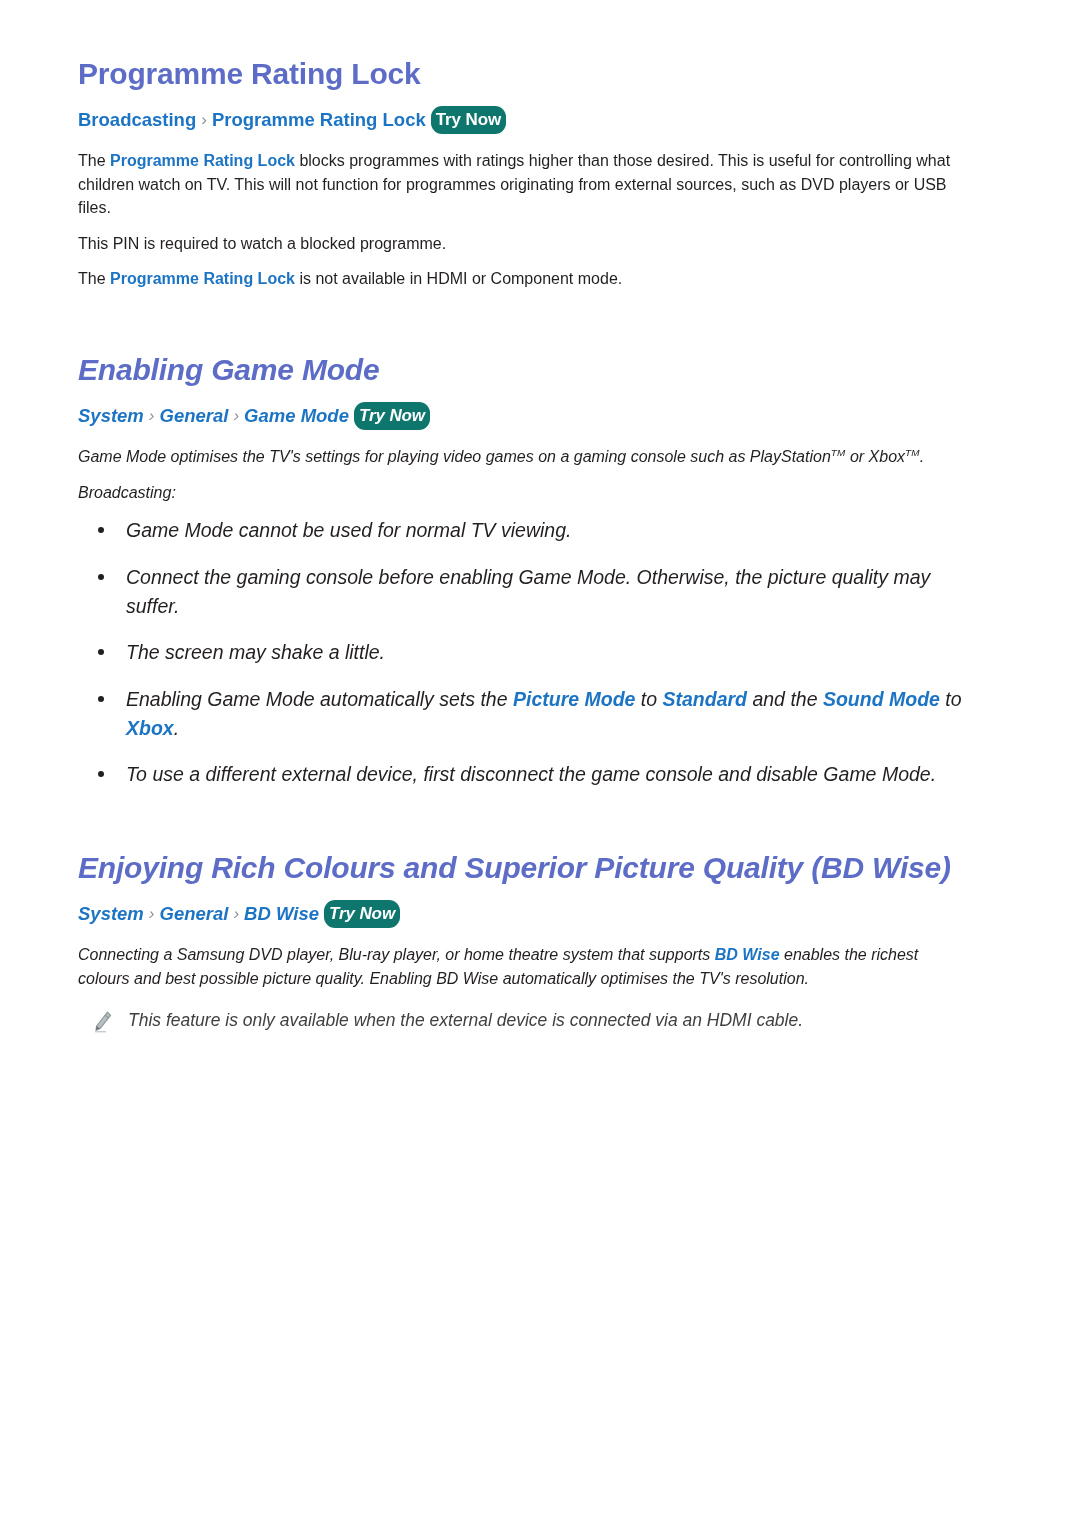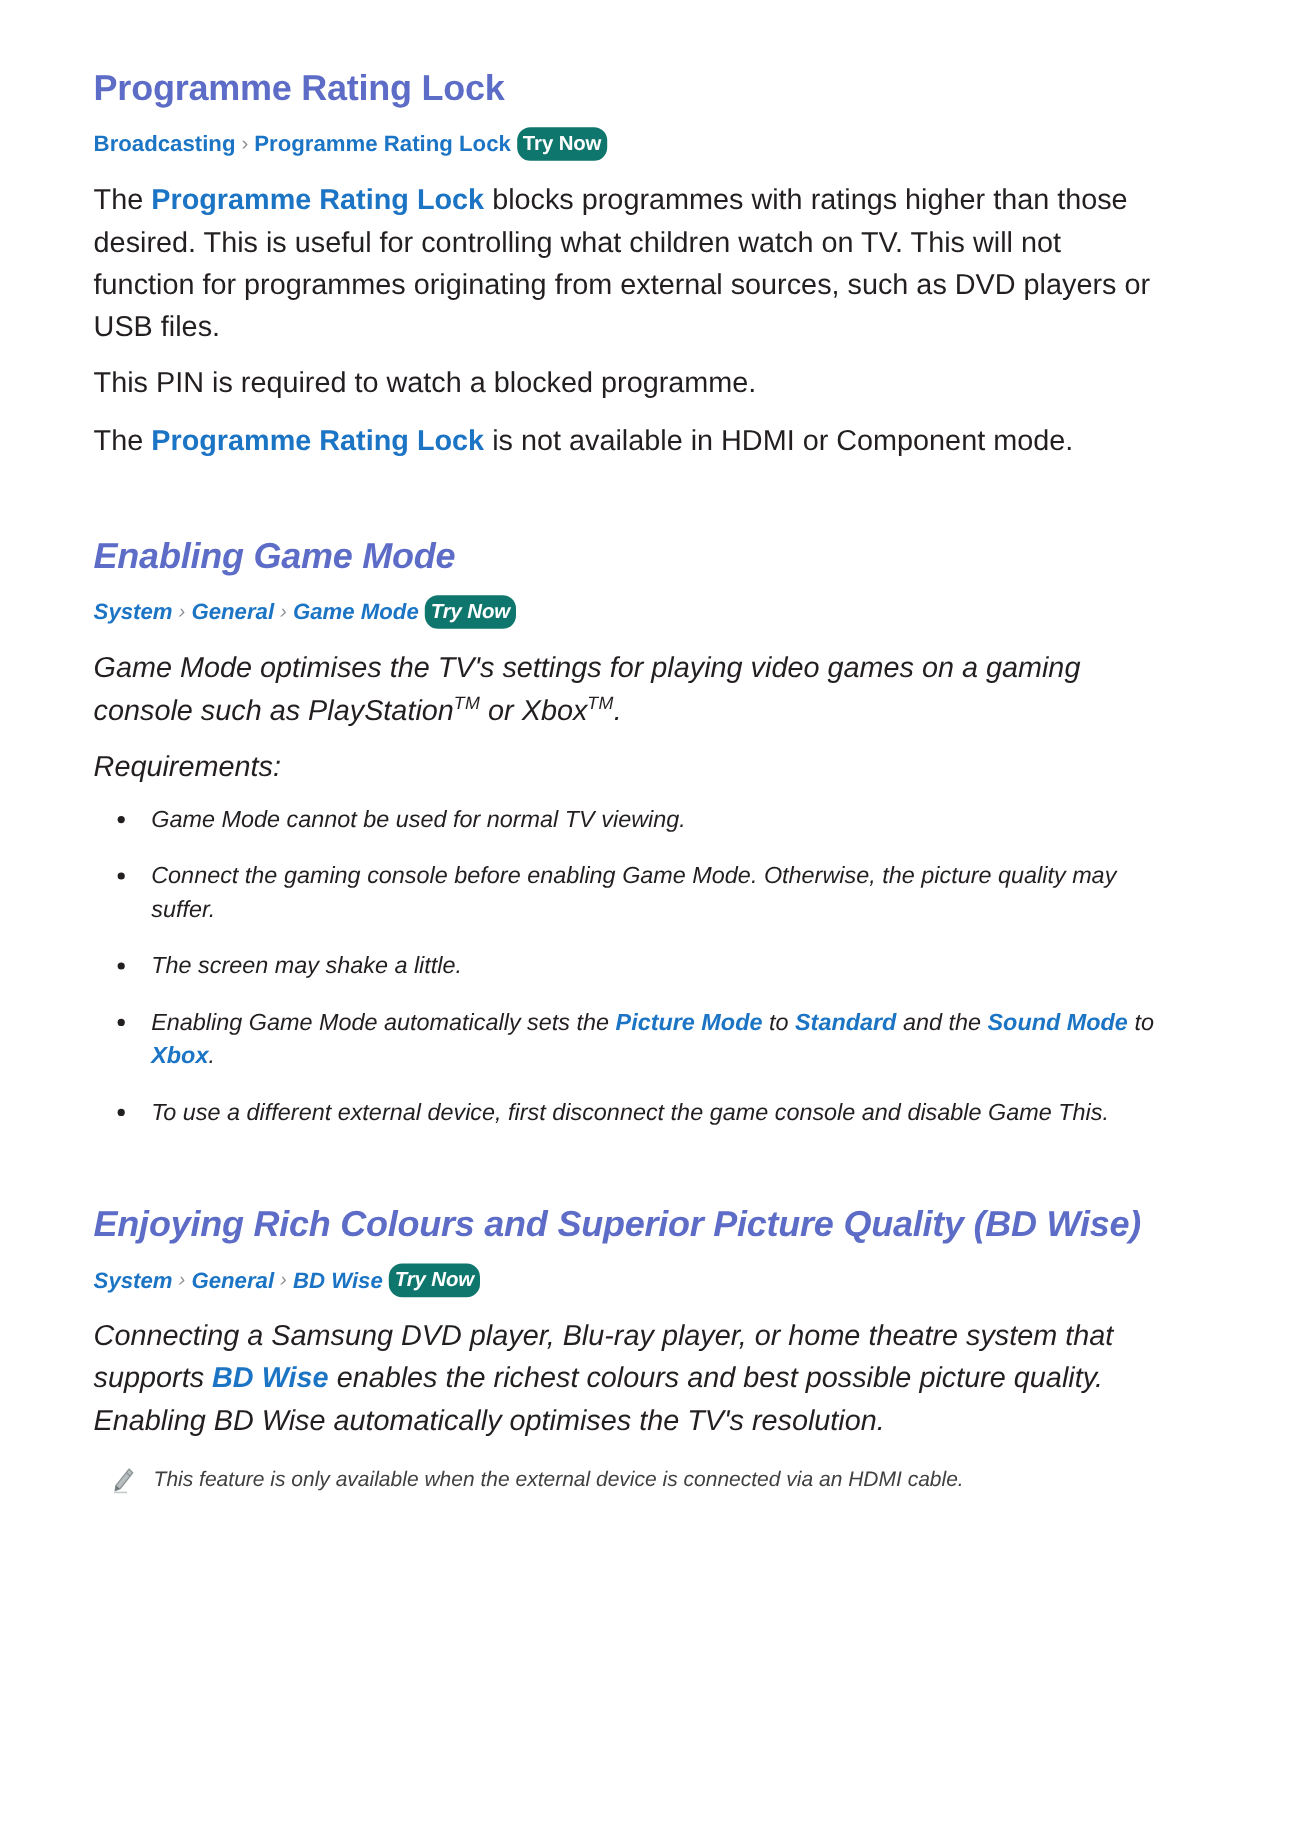--- a/index.html
+++ b/index.html
@@ -66,21 +66,21 @@
     line-height: 1;
     padding: 5px 5px 6px 5px;
     border-radius: 11px;
     margin-left: 5px;
     position: relative;
     top: -1px;
     letter-spacing: -0.1px;
   }
 
   p.body-text {
-    font-size: 24px;
+    font-size: 16px;
     line-height: 1.47;
     color: #231f20;
     margin: 0 0 12px 0;
     max-width: 930px;
   }
   p.body-text:last-child { margin-bottom: 0; }
 
   .lead { margin-bottom: 14px; }
 
   .hl { color: #1c74c4; font-weight: bold; }
@@ -147,27 +147,27 @@
         <h1 class="section-title">Programme Rating Lock</h1>
         <div class="breadcrumb"><span class="crumb">Broadcasting</span><span class="crumb-sep">›</span><span class="crumb">Programme Rating Lock</span><span class="try-now">Try Now</span></div>
         <p class="body-text lead"><span>The </span><span class="hl">Programme Rating Lock</span><span> blocks programmes with ratings higher than those desired. This is useful for controlling what children watch on TV. This will not function for programmes originating from external sources, such as DVD players or USB files.</span></p>
         <p class="body-text"><span>This PIN is required to watch a blocked programme.</span></p>
         <p class="body-text"><span>The </span><span class="hl">Programme Rating Lock</span><span> is not available in HDMI or Component mode.</span></p>
       </section>
       <section class="section section-enablinggamemode">
         <h1 class="section-title">Enabling Game Mode</h1>
         <div class="breadcrumb"><span class="crumb">System</span><span class="crumb-sep">›</span><span class="crumb">General</span><span class="crumb-sep">›</span><span class="crumb">Game Mode</span><span class="try-now">Try Now</span></div>
         <p class="body-text lead"><span>Game Mode optimises the TV's settings for playing video games on a gaming console such as PlayStation</span><sup class="tm">TM</sup><span> or Xbox</span><sup class="tm">TM</sup><span>.</span></p>
-        <p class="body-text"><span>Requirements:</span></p>
+        <p class="body-text"><span>Broadcasting:</span></p>
         <ul class="bullets">
           <li><span>Game Mode cannot be used for normal TV viewing.</span></li>
           <li><span>Connect the gaming console before enabling Game Mode. Otherwise, the picture quality may suffer.</span></li>
           <li><span>The screen may shake a little.</span></li>
           <li><span>Enabling Game Mode automatically sets the </span><span class="hl">Picture Mode</span><span> to </span><span class="hl">Standard</span><span> and the </span><span class="hl">Sound Mode</span><span> to </span><span class="hl">Xbox</span><span>.</span></li>
-          <li><span>To use a different external device, first disconnect the game console and disable Game This.</span></li>
+          <li><span>To use a different external device, first disconnect the game console and disable Game Mode.</span></li>
         </ul>
       </section>
       <section class="section section-bdwise">
         <h1 class="section-title">Enjoying Rich Colours and Superior Picture Quality (BD Wise)</h1>
         <div class="breadcrumb"><span class="crumb">System</span><span class="crumb-sep">›</span><span class="crumb">General</span><span class="crumb-sep">›</span><span class="crumb">BD Wise</span><span class="try-now">Try Now</span></div>
         <p class="body-text lead"><span>Connecting a Samsung DVD player, Blu-ray player, or home theatre system that supports </span><span class="hl">BD Wise</span><span> enables the richest colours and best possible picture quality. Enabling BD Wise automatically optimises the TV's resolution.</span></p>
         <div class="note">
           <span class="note-icon"><svg viewBox="0 0 22 24" width="22" height="24">
               <path d="M15.5 2.2 L18.6 5.3 L8.0 18.6 L4.0 20.2 L4.6 16.0 Z" fill="#b9bfc0" stroke="#8e9698" stroke-width="1.1" stroke-linejoin="round"></path>
               <path d="M4.6 16.0 L8.0 18.6 L4.0 20.2 Z" fill="#6f7779"></path>

